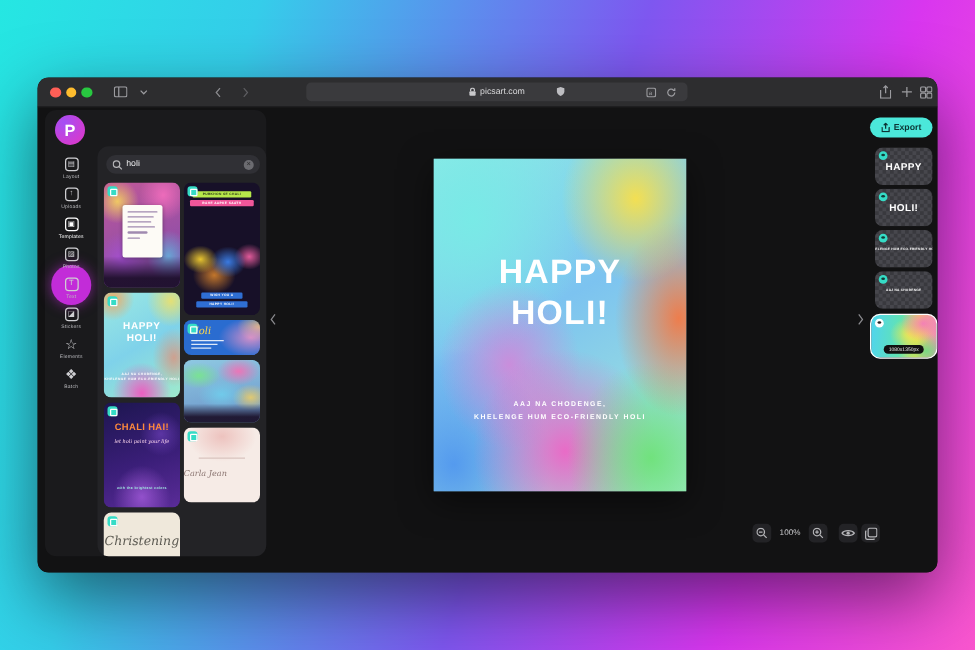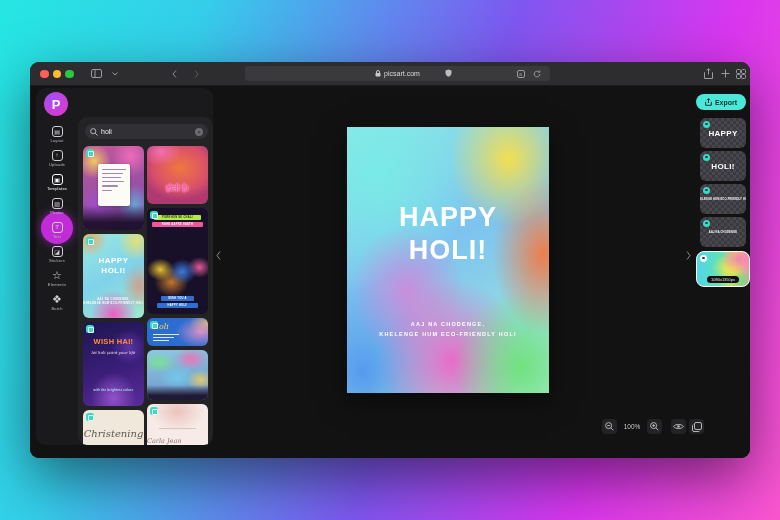--- a/index.html
+++ b/index.html
@@ -345,35 +345,32 @@
               <div>HAPPY</div>
               <div>HOLI!</div>
             </div>
             <div class="mini-sub">
               <div>AAJ NA CHODENGE,</div>
               <div>KHELENGE HUM ECO-FRIENDLY HOLI</div>
             </div>
           </div>
           <div class="card art-purple" style="height:84px">
             <span class="badge"></span>
-            <div class="hh-title">WISH HAI!</div>
+            <div class="hh-title">CHALI HAI!</div>
             <div class="hh-script">let holi paint your life</div>
             <div class="hh-footer">with the brightest colors</div>
           </div>
           <div class="card art-cream" style="height:60px">
             <span class="badge"></span>
             <div class="chr-title">Christening</div>
 
           </div>
         </div>
 
         <div class="col r">
-          <div class="card art-portrait" style="height:58px">
-            <div class="hindi">होली है!</div>
-          </div>
           <div class="card art-piles" style="height:106px">
             <span class="badge"></span>
             <div class="bar first green">PURKHON SE CHALI</div>
             <div class="bar pink">RAHE AAPKE SAATH</div>
             <div class="cta-wrap">
               <div class="bar blue b1">WISH YOU A</div>
               <div class="bar blue b2">HAPPY HOLI!</div>
             </div>
           </div>
           <div class="card art-bluecard" style="height:28px">

